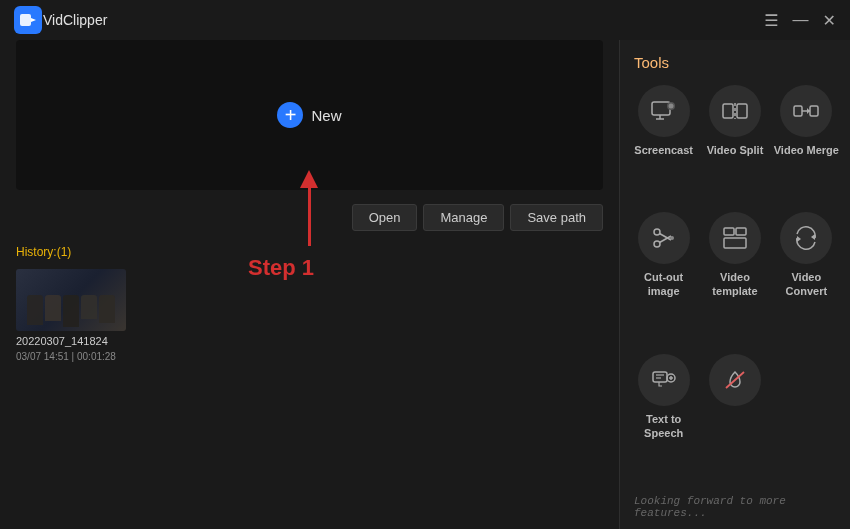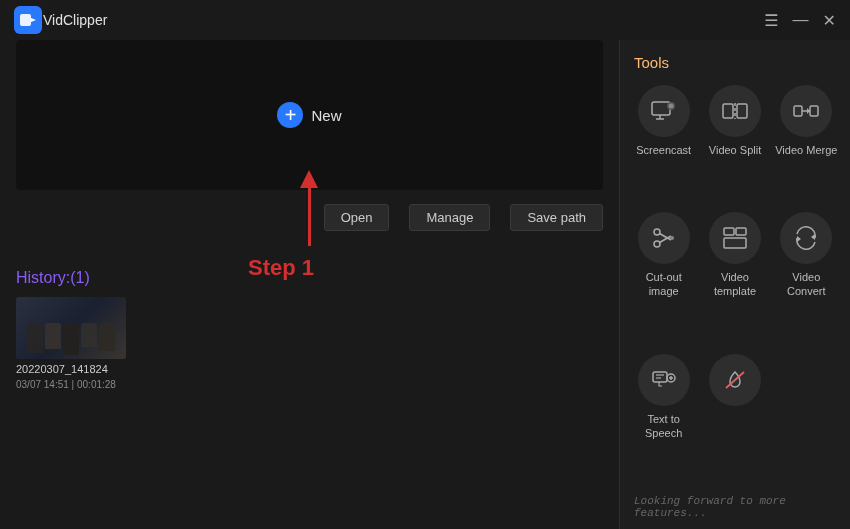--- a/index.html
+++ b/index.html
@@ -130,40 +130,39 @@
       top: 255px;
       color: #d32f2f;
       font-size: 22px;
       font-weight: bold;
       margin-left: 8px;
     }
 
     
     .buttons-row {
       display: flex;
-      gap: 20px;
+      gap: 6px;
       justify-content: flex-end;
       margin-bottom: 14px;
     }
     .action-btn {
       background: #2a2a2a;
       border: 1px solid #3a3a3a;
       color: #ccc;
       padding: 5px 16px;
       font-size: 13px;
       border-radius: 3px;
       cursor: pointer;
     }
 
     
     .history-label {
-      font-size: 16px;
-      color: #8b5cf6;
+      font-size: 12px;
+      color: #eab308;
       margin-bottom: 10px;
-      margin-top: 24px;
     }
     .history-item {
       display: flex;
       flex-direction: column;
       gap: 4px;
     }
     .history-thumb {
       width: 110px;
       height: 62px;
       border-radius: 3px;
@@ -243,20 +242,21 @@
       display: flex;
       align-items: center;
       justify-content: center;
       font-size: 22px;
     }
     .tool-label {
       font-size: 11px;
       color: #bbb;
       text-align: center;
       line-height: 1.3;
+      font-weight: bold;
     }
 
     .more-features {
       font-size: 11px;
       color: #666;
       text-align: left;
       padding: 8px 4px 0 4px;
       font-style: italic;
       font-family: Liberation Mono, monospace;
     }

